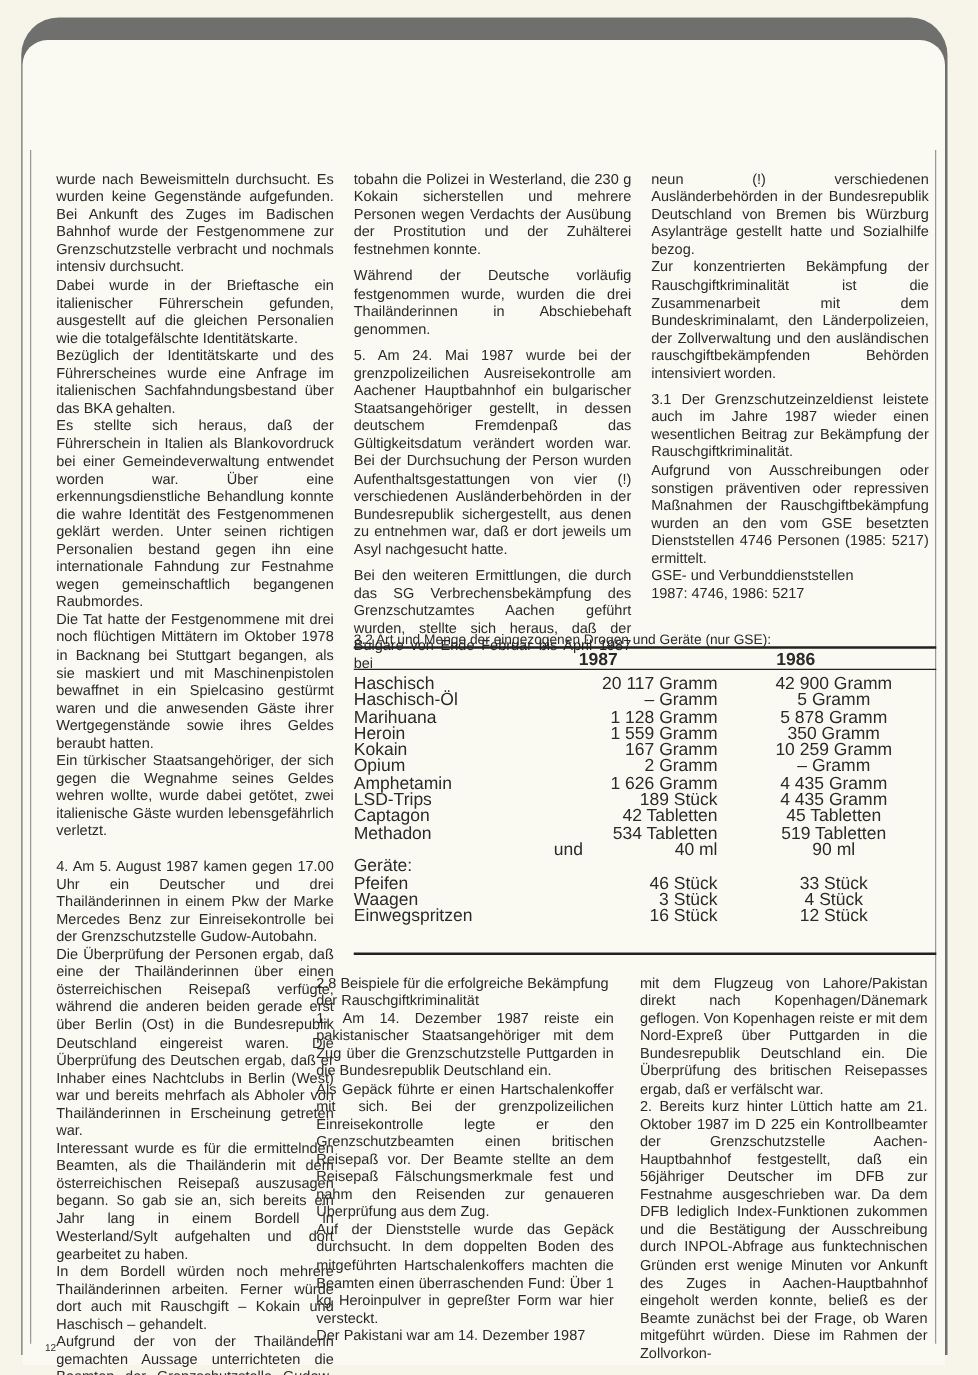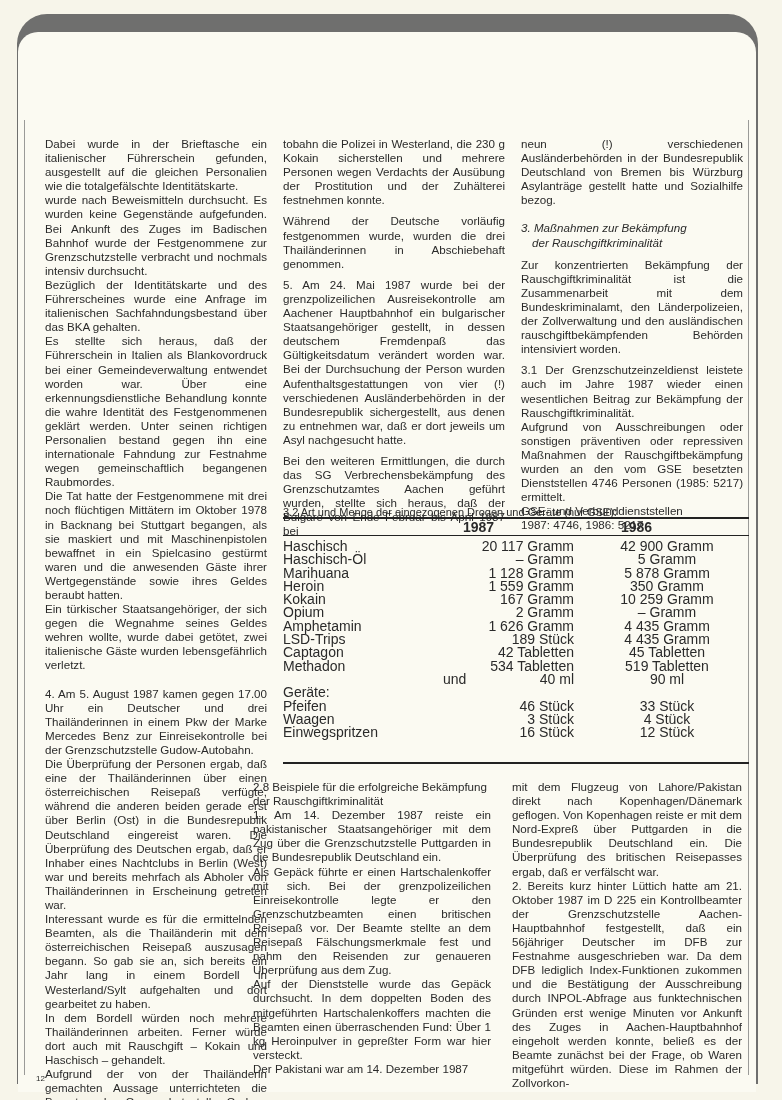--- a/index.html
+++ b/index.html
@@ -45,46 +45,42 @@
 </style>
 </head>
 <body>
 
 <div class="frame"></div>
 <div class="page"></div>
 <div class="inner-border"></div>
 <div class="inner-border right"></div>
 
 <div class="col c1">
+  <p>wurde nach Beweismitteln durchsucht. Es wurden keine Gegenstände aufgefunden. Bei Ankunft des Zuges im Badischen Bahnhof wurde der Festgenommene zur Grenzschutzstelle verbracht und nochmals intensiv durchsucht.</p>
   <p>Dabei wurde in der Brieftasche ein italienischer Führerschein gefunden, ausgestellt auf die gleichen Personalien wie die totalgefälschte Identitätskarte.</p>
-  <p>wurde nach Beweismitteln durchsucht. Es wurden keine Gegenstände aufgefunden. Bei Ankunft des Zuges im Badischen Bahnhof wurde der Festgenommene zur Grenzschutzstelle verbracht und nochmals intensiv durchsucht.</p>
   <p>Bezüglich der Identitätskarte und des Führerscheines wurde eine Anfrage im italienischen Sachfahndungsbestand über das BKA gehalten.</p>
   <p>Es stellte sich heraus, daß der Führerschein in Italien als Blankovordruck bei einer Gemeindeverwaltung entwendet worden war. Über eine erkennungsdienstliche Behandlung konnte die wahre Identität des Festgenommenen geklärt werden. Unter seinen richtigen Personalien bestand gegen ihn eine internationale Fahndung zur Festnahme wegen gemeinschaftlich begangenen Raubmordes.</p>
   <p>Die Tat hatte der Festgenommene mit drei noch flüchtigen Mittätern im Oktober 1978 in Backnang bei Stuttgart begangen, als sie maskiert und mit Maschinenpistolen bewaffnet in ein Spielcasino gestürmt waren und die anwesenden Gäste ihrer Wertgegenstände sowie ihres Geldes beraubt hatten.</p>
   <p>Ein türkischer Staatsangehöriger, der sich gegen die Wegnahme seines Geldes wehren wollte, wurde dabei getötet, zwei italienische Gäste wurden lebensgefährlich verletzt.</p>
   <p class="gap" style="margin-top:14px">4. Am 5. August 1987 kamen gegen 17.00 Uhr ein Deutscher und drei Thailänderinnen in einem Pkw der Marke Mercedes Benz zur Einreisekontrolle bei der Grenzschutzstelle Gudow-Autobahn.</p>
   <p>Die Überprüfung der Personen ergab, daß eine der Thailänderinnen über einen österreichischen Reisepaß verfügte, während die anderen beiden gerade erst über Berlin (Ost) in die Bundesrepublik Deutschland eingereist waren. Die Überprüfung des Deutschen ergab, daß er Inhaber eines Nachtclubs in Berlin (West) war und bereits mehrfach als Abholer von Thailänderinnen in Erscheinung getreten war.</p>
   <p>Interessant wurde es für die ermittelnden Beamten, als die Thailänderin mit dem österreichischen Reisepaß auszusagen begann. So gab sie an, sich bereits ein Jahr lang in einem Bordell in Westerland/Sylt aufgehalten und dort gearbeitet zu haben.</p>
   <p>In dem Bordell würden noch mehrere Thailänderinnen arbeiten. Ferner würde dort auch mit Rauschgift – Kokain und Haschisch – gehandelt.</p>
   <p>Aufgrund der von der Thailänderin gemachten Aussage unterrichteten die Beamten der Grenzschutzstelle Gudow-Au-</p>
 </div>
 
 <div class="col c2">
   <p>tobahn die Polizei in Westerland, die 230 g Kokain sicherstellen und mehrere Personen wegen Verdachts der Ausübung der Prostitution und der Zuhälterei festnehmen konnte.</p>
   <p class="gap">Während der Deutsche vorläufig festgenommen wurde, wurden die drei Thailänderinnen in Abschiebehaft genommen.</p>
   <p class="gap">5. Am 24. Mai 1987 wurde bei der grenzpolizeilichen Ausreisekontrolle am Aachener Hauptbahnhof ein bulgarischer Staatsangehöriger gestellt, in dessen deutschem Fremdenpaß das Gültigkeitsdatum verändert worden war. Bei der Durchsuchung der Person wurden Aufenthaltsgestattungen von vier (!) verschiedenen Ausländerbehörden in der Bundesrepublik sichergestellt, aus denen zu entnehmen war, daß er dort jeweils um Asyl nachgesucht hatte.</p>
   <p class="gap">Bei den weiteren Ermittlungen, die durch das SG Verbrechensbekämpfung des Grenzschutzamtes Aachen geführt wurden, stellte sich heraus, daß der Bulgare von Ende Februar bis April 1987 bei</p>
 </div>
 
 <div class="col c3">
   <p>neun (!) verschiedenen Ausländerbehörden in der Bundesrepublik Deutschland von Bremen bis Würzburg Asylanträge gestellt hatte und Sozialhilfe bezog.</p>
-  <div class="heading">
-    <span>3. Maßnahmen zur Bekämpfung</span>
-    <span class="l2">der Rauschgiftkriminalität</span>
-  </div>
   <p>Zur konzentrierten Bekämpfung der Rauschgiftkriminalität ist die Zusammenarbeit mit dem Bundeskriminalamt, den Länderpolizeien, der Zollverwaltung und den ausländischen rauschgiftbekämpfenden Behörden intensiviert worden.</p>
   <p class="gap">3.1 Der Grenzschutzeinzeldienst leistete auch im Jahre 1987 wieder einen wesentlichen Beitrag zur Bekämpfung der Rauschgiftkriminalität.</p>
   <p>Aufgrund von Ausschreibungen oder sonstigen präventiven oder repressiven Maßnahmen der Rauschgiftbekämpfung wurden an den vom GSE besetzten Dienststellen 4746 Personen (1985: 5217) ermittelt.</p>
   <p style="text-align:left">GSE- und Verbunddienststellen</p>
   <p style="text-align:left">1987: 4746, 1986: 5217</p>
 </div>
 
 <div class="table-title">3.2 Art und Menge der eingezogenen Drogen und Geräte (nur GSE):</div>
 <div class="tline thick" style="top:517px"></div>
 <div class="tline" style="top:535px"></div>

